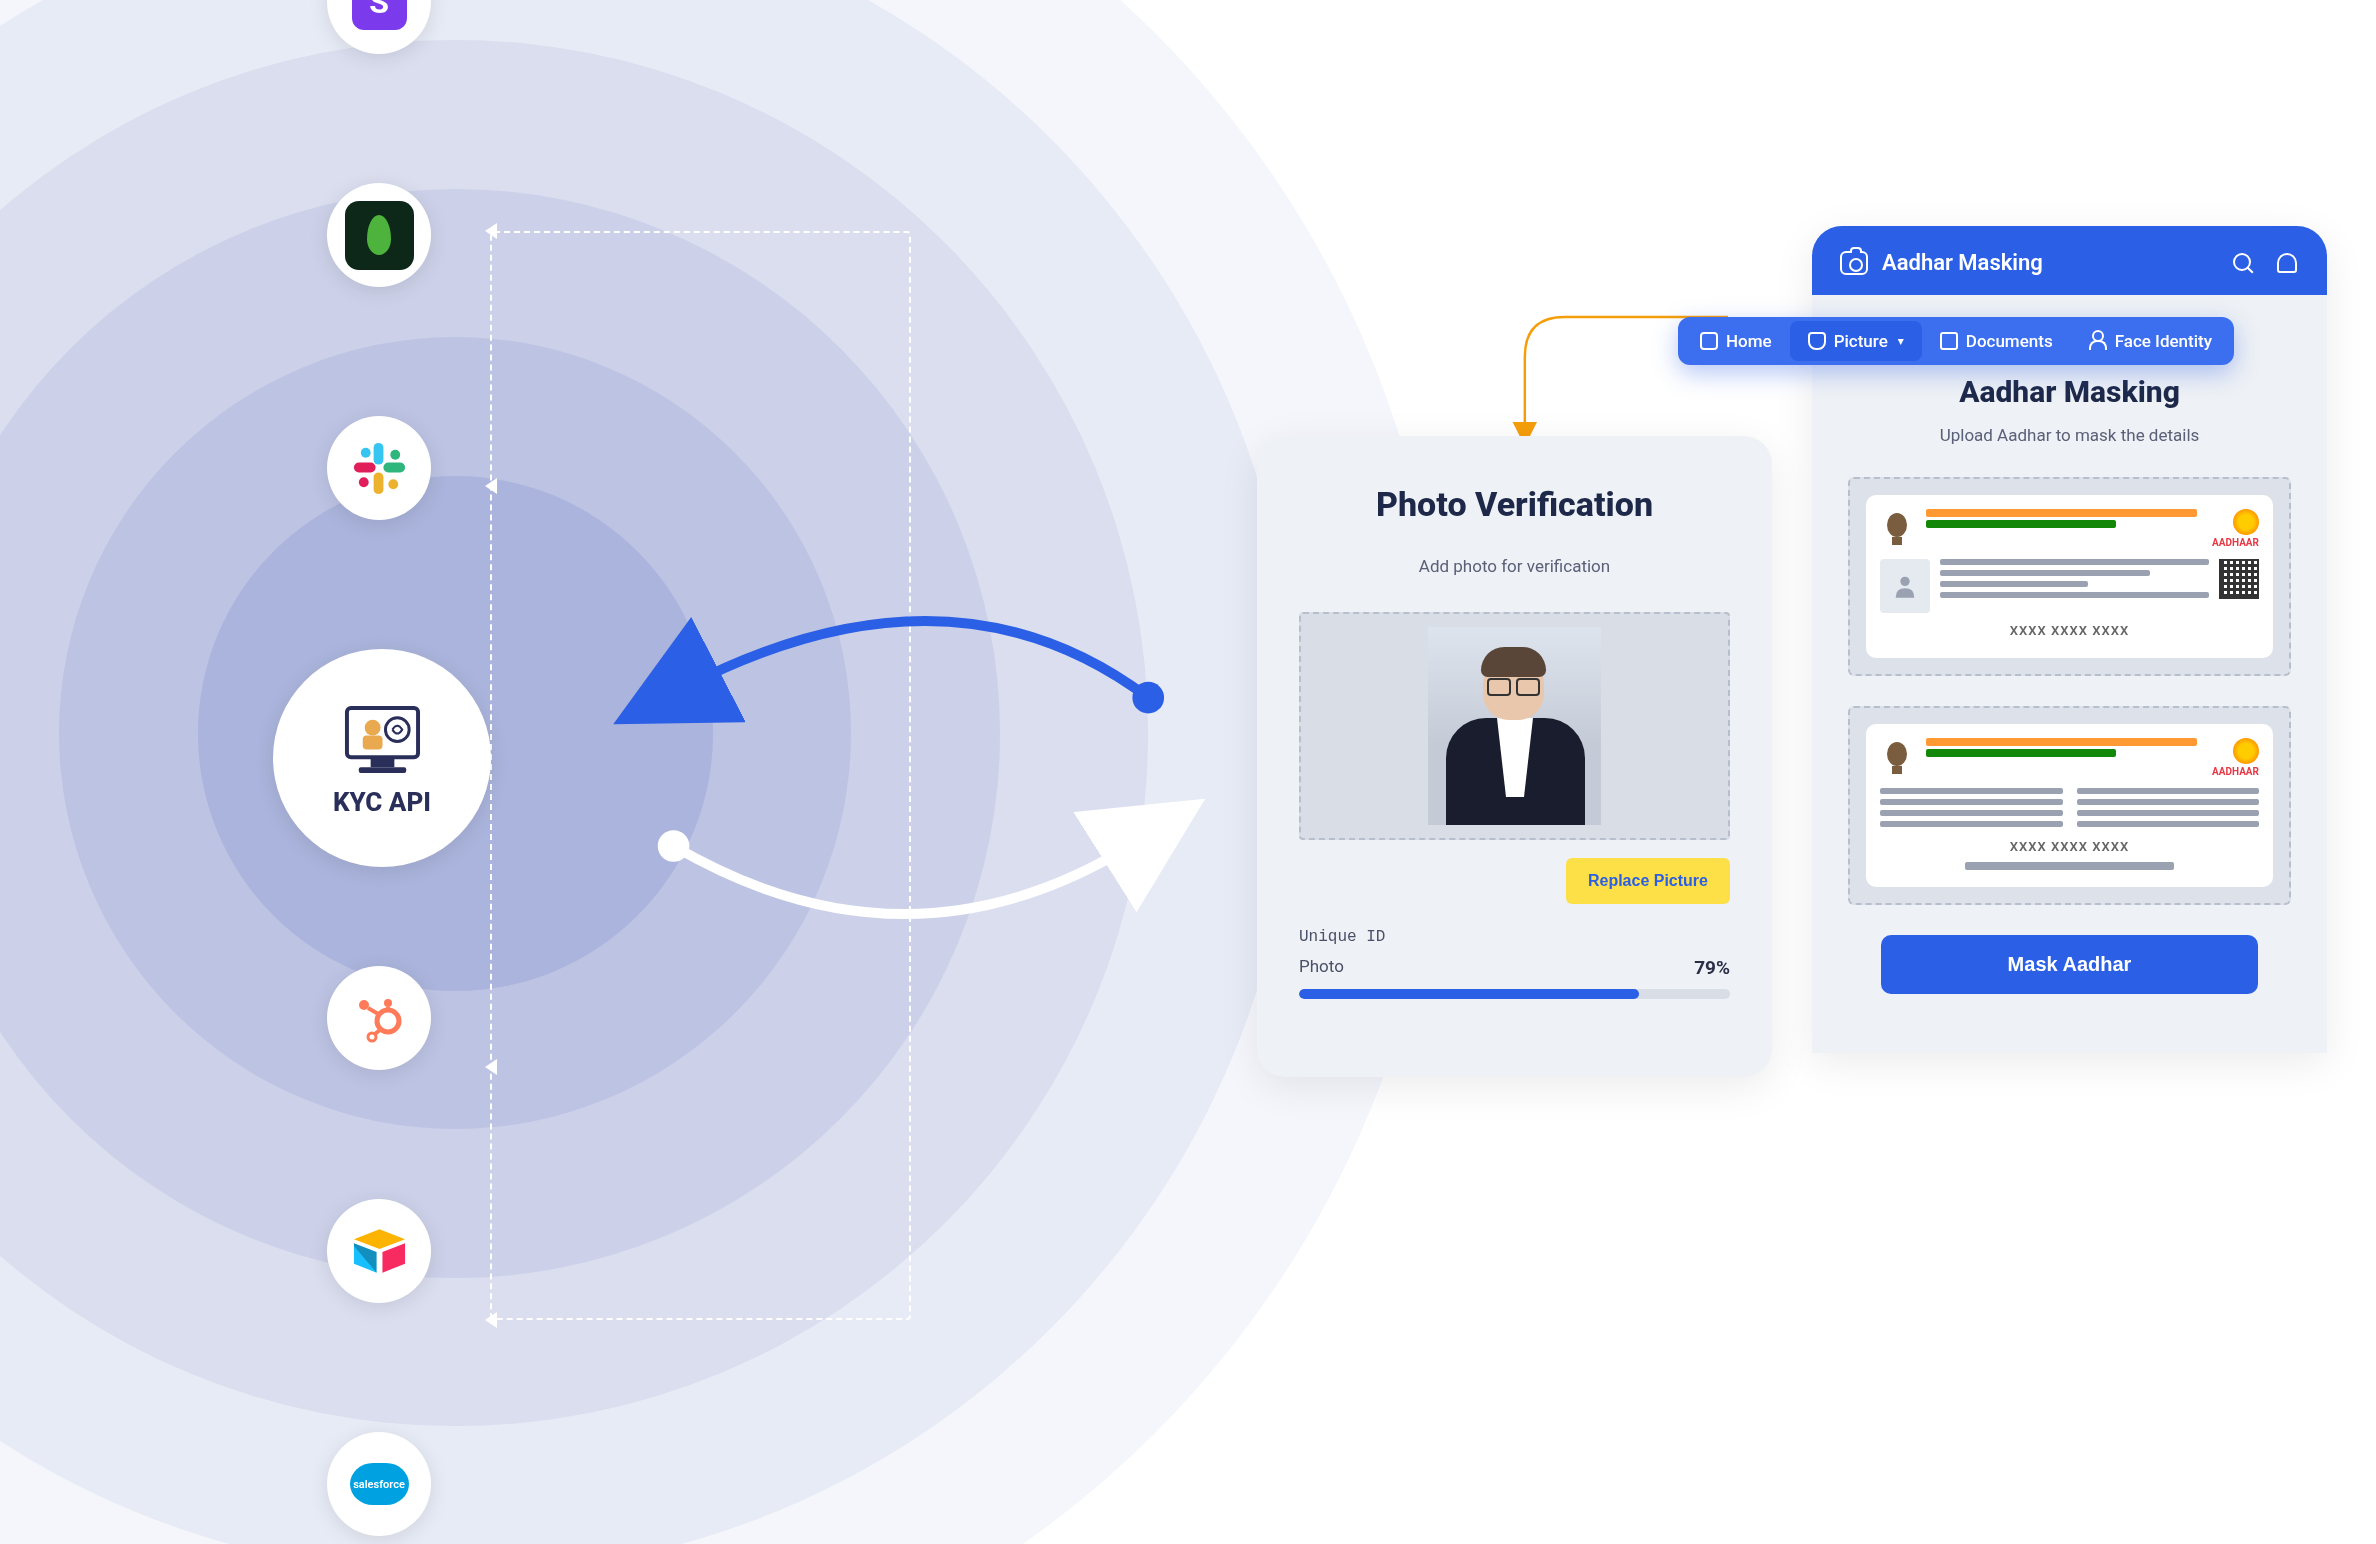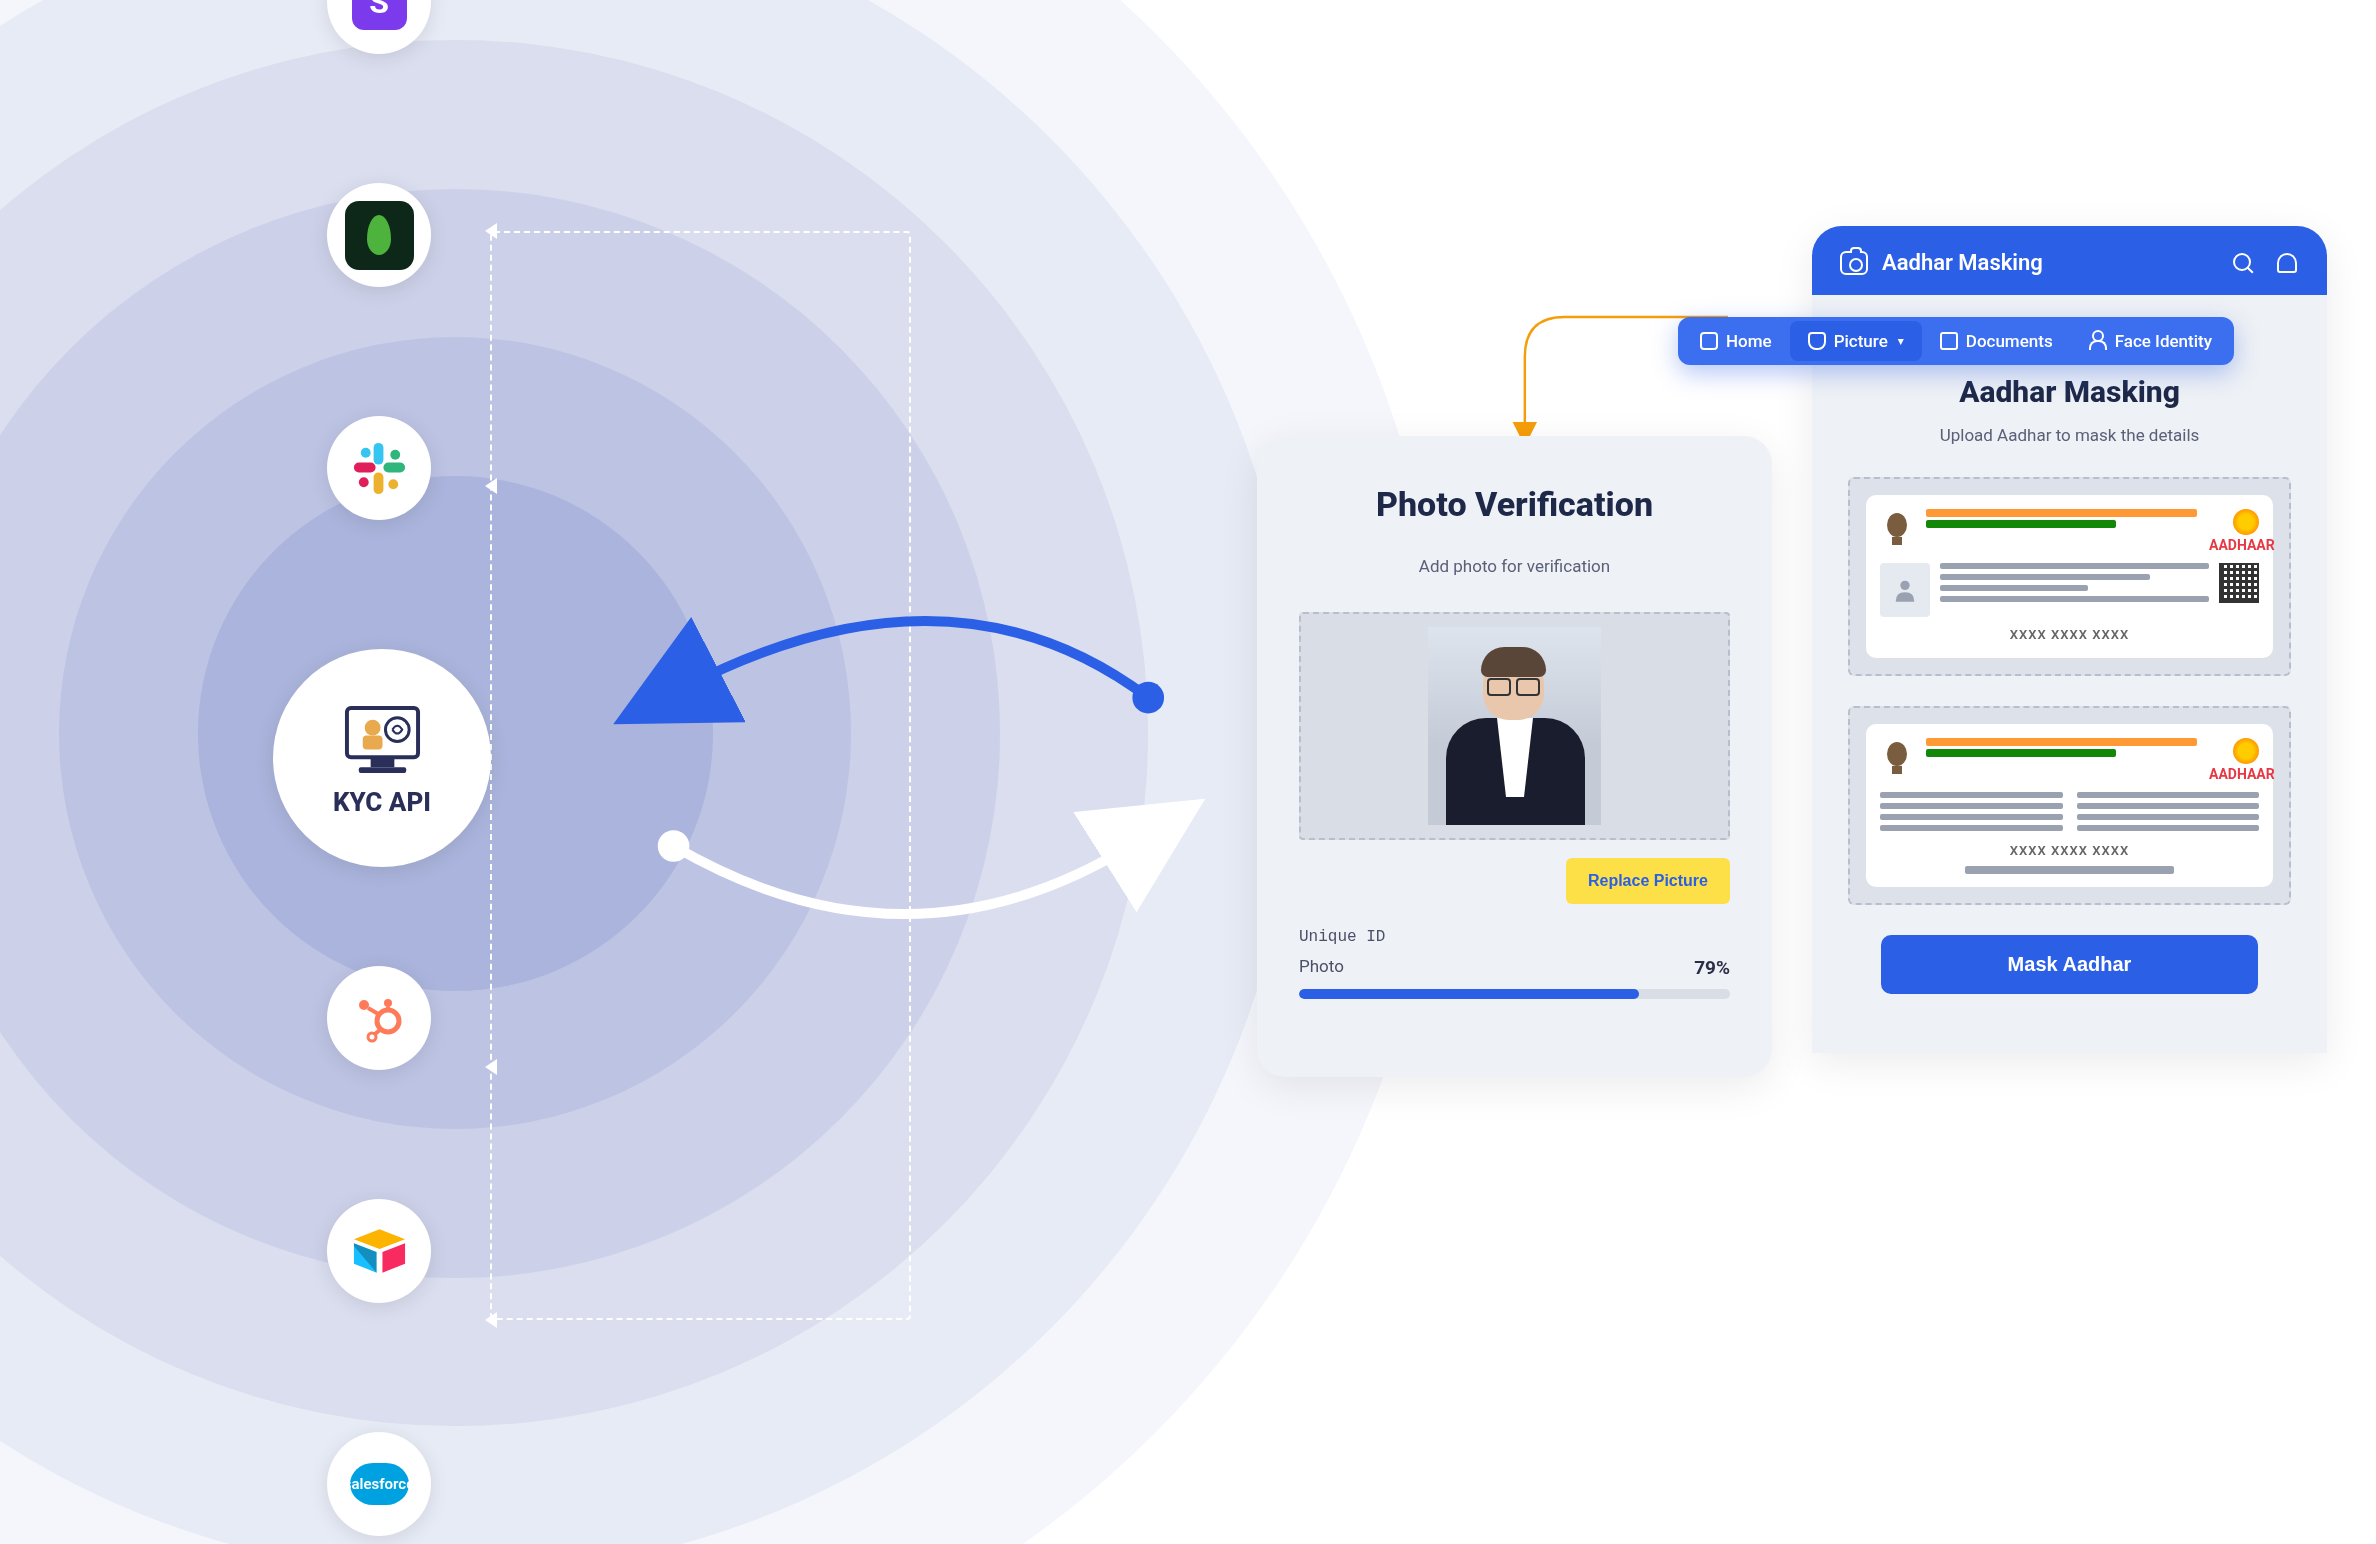--- a/index.html
+++ b/index.html
@@ -96,21 +96,21 @@
 .slack-icon svg { width: 100%; height: 100%; }
 .salesforce {
   width: 59px;
   height: 42px;
   background: #00a1e0;
   border-radius: 24px 24px 24px 24px / 22px 22px 22px 22px;
   display: flex;
   align-items: center;
   justify-content: center;
   color: #fff;
-  font-size: 15px;
+  font-size: 11px;
   font-weight: 600;
 }
 
 
 .dashed-box {
   position: absolute;
   border: 2px dashed #fff;
   z-index: 1;
 }
 .db-top { left: 490px; top: 231px; width: 421px; height: 1089px; border-radius: 4px; }
@@ -465,21 +465,21 @@
   justify-content: center;
 }
 .aadhaar-tricolor { flex: 1; margin: 0 12px; display: flex; flex-direction: column; gap: 3px; }
 .tc-bar { height: 8px; border-radius: 2px; }
 .tc-orange { background: #ff9933; }
 .tc-green { background: #138808; width: 70%; }
 .aadhaar-logo {
   width: 50px;
   text-align: right;
   color: #e63946;
-  font-size: 14px;
+  font-size: 10px;
   font-weight: 700;
 }
 .aadhaar-logo .sun {
   width: 26px; height: 26px;
   background: radial-gradient(circle,#ffcc00 40%,#ff6600 100%);
   border-radius: 50%;
   margin-left: auto;
   margin-bottom: 2px;
 }
 .aadhaar-mid {

